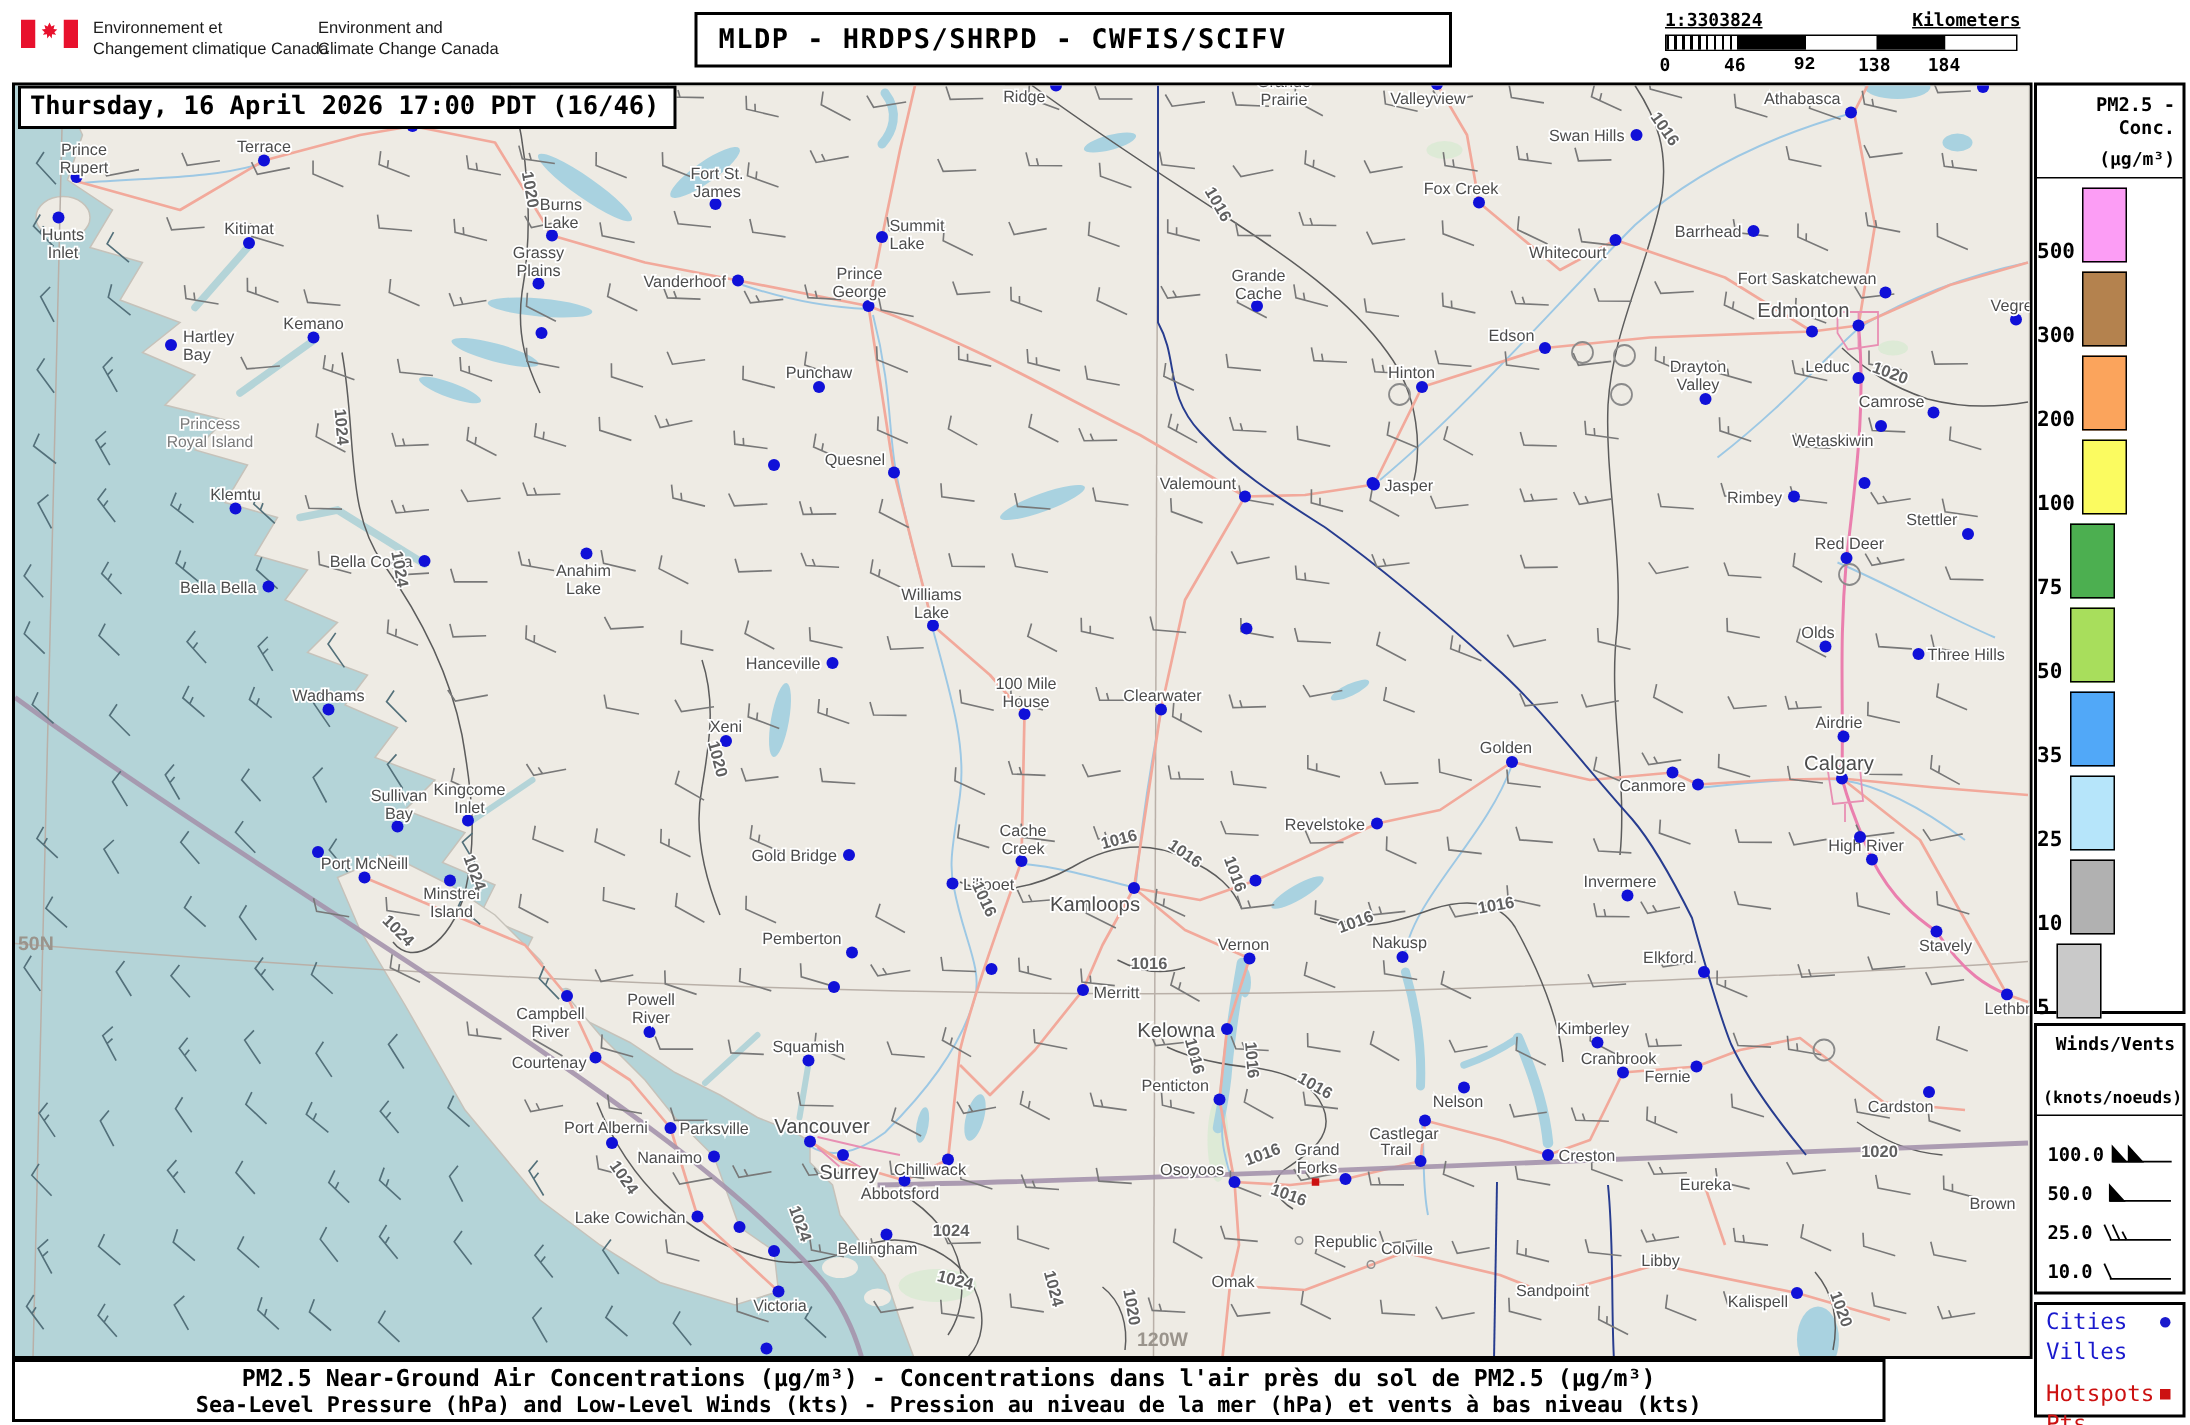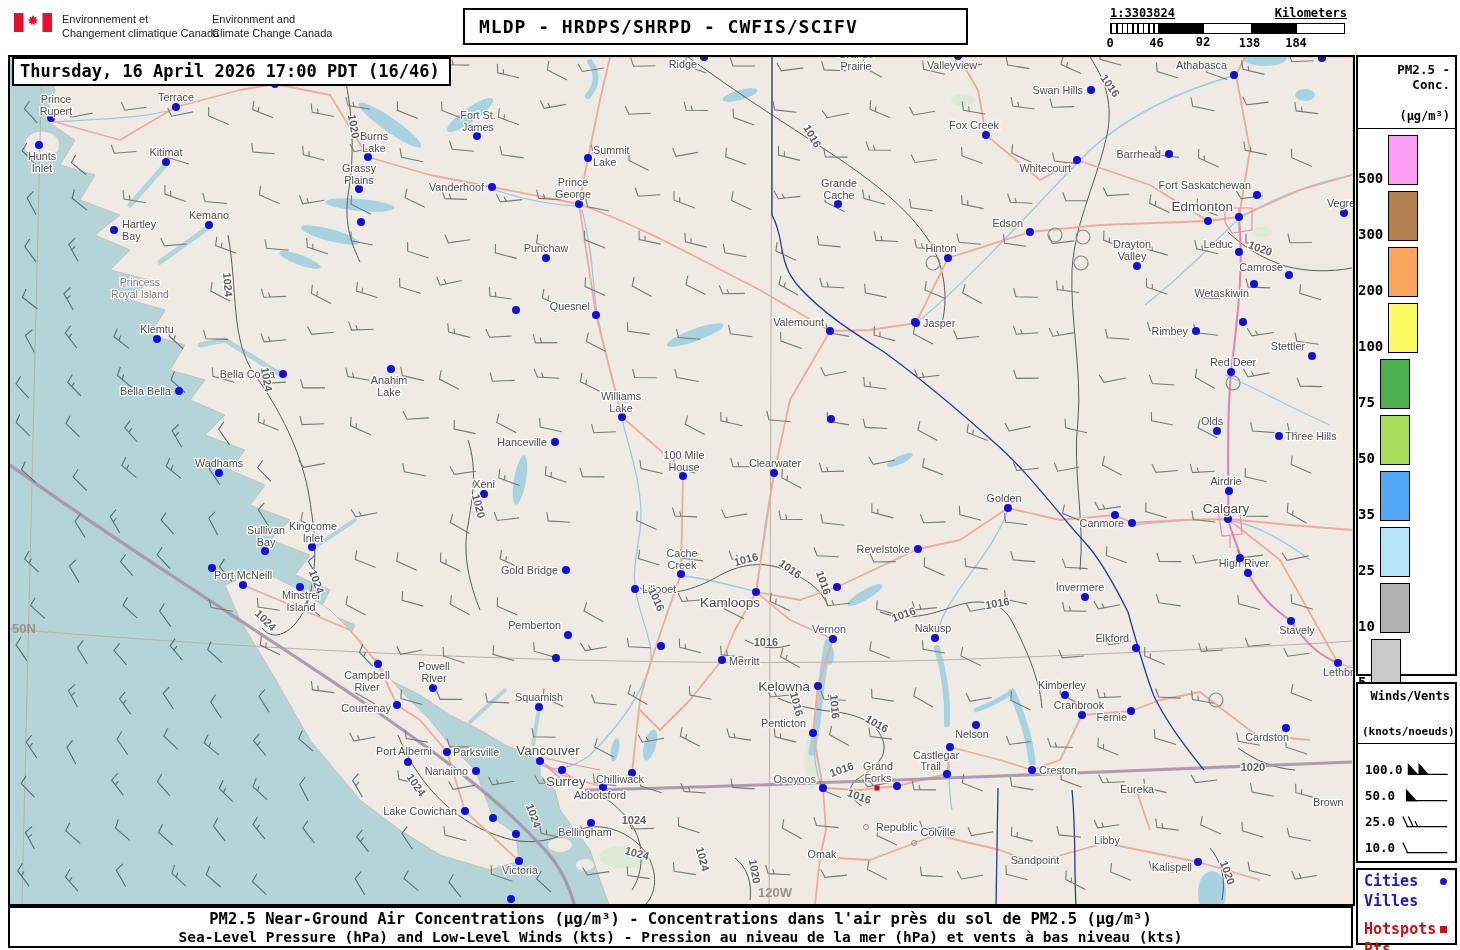--- a/index.html
+++ b/index.html
@@ -30,37 +30,37 @@
   .stamp{position:absolute;left:2px;top:0px;background:#fff;border:2px solid #000;
          font-family:"DejaVu Sans Mono",monospace;font-weight:bold;font-size:17px;
          padding:2px 9px 3px 6px;white-space:nowrap;}
   
   .sbox{position:absolute;left:1356px;width:101px;border:2px solid #000;box-sizing:border-box;
         background:#fff;font-family:"DejaVu Sans Mono",monospace;}
   .pm25{top:55px;height:621px;}
   .winds{top:682px;height:181px;}
   .cities{top:868px;height:77px;}
   .sbox .hd{padding:5px 5px 0 4px;text-align:right;font-weight:bold;}
-  .pm25 .hd1{font-size:12.5px;} .pm25 .hd2{font-size:12px;margin-top:12px;}
+  .pm25 .hd1{font-size:12.5px;} .pm25 .hd2{font-size:12px;margin-top:2px;}
   .sbox hr{border:none;border-top:1px solid #000;margin:5px 0 6px 0;}
   .lvl-row{display:flex;align-items:flex-end;margin:0 5px 6px 0;height:50px;}
   .lvl-lab{font-weight:bold;font-size:14px;margin-right:5px;line-height:14px;}
   .lvl-sw{width:30px;height:50px;border:1px solid #000;box-sizing:border-box;}
   .winds .hd1{font-size:12px;} .winds .hd2{font-size:11px;margin-top:17px;}
   .wrow{display:flex;justify-content:space-between;align-items:center;height:26px;padding:0 4px 0 7px;}
   .wrow:first-of-type{margin-top:12px;}
   .wlab{font-weight:bold;font-size:12.5px;}
   .cities .crow{display:flex;justify-content:space-between;align-items:center;padding:2px 8px 0 6px;}
-  .ctxt{font-family:"DejaVu Sans Mono",monospace;font-weight:bold;font-size:15px;}
+  .ctxt{font-family:"DejaVu Sans Mono",monospace;font-weight:normal;font-size:15px;}
   .blue{color:#1a1acd;} .red{color:#cc1111;}
   .cdot{width:7px;height:7px;border-radius:50%;background:#1a1acd;}
   .csq{width:7px;height:7px;background:#cc1111;}
   .cities .gap{height:8px;}
   
-  .footer{position:absolute;left:8px;top:906px;width:1345px;height:42px;border:2px solid #000;
+  .footer{position:absolute;left:8px;top:906px;width:1249px;height:42px;border:2px solid #000;
           box-sizing:border-box;background:#fff;text-align:center;
           font-family:"DejaVu Sans Mono",monospace;font-weight:bold;}
   .footer .f1{font-size:15.5px;margin-top:2px;}
   .footer .f2{font-size:14.5px;margin-top:1px;}
 </style>
 </head>
 <body>
 
 <div class="page">
 

